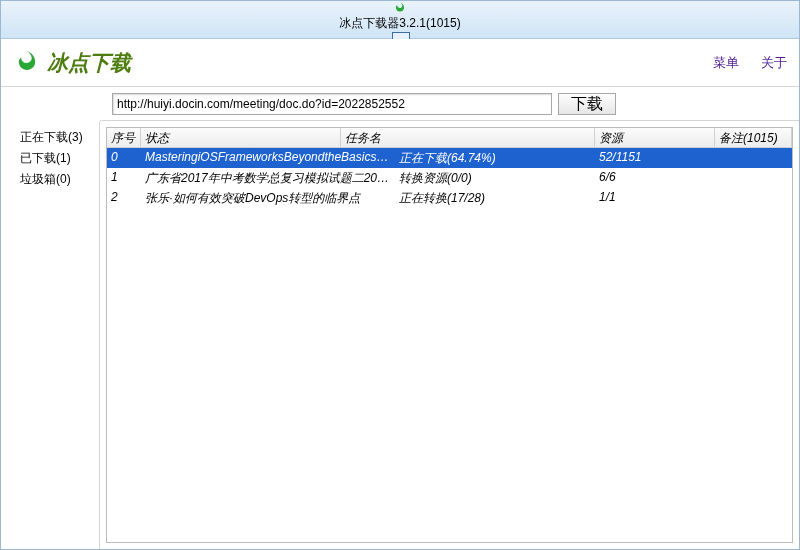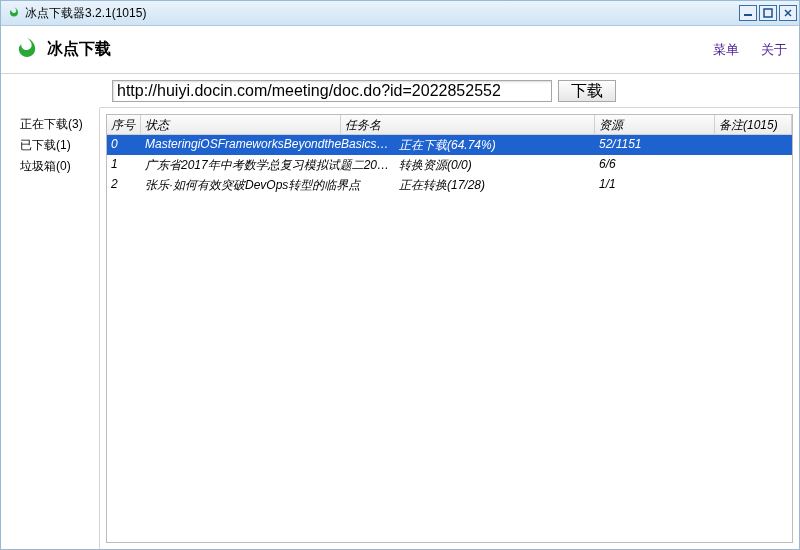--- a/index.html
+++ b/index.html
@@ -1,32 +1,32 @@
 <!DOCTYPE html>
 <html><head>
 <meta charset="utf-8">
 <style>
 * { box-sizing: border-box; margin: 0; padding: 0; }
 body { font-family: "Microsoft YaHei", Arial, sans-serif; font-size: 12px; background: #fff; overflow: hidden; }
 
 .window { width: 800px; height: 550px; display: flex; flex-direction: column; border: 1px solid #9bb8d3; }
 
-.titlebar { height: 25px; background: linear-gradient(#eaf3fb, #cfe4f5); display: flex; align-items: center; padding: 0 2px; border-bottom: 1px solid #b0c8de; }
+.titlebar { height: 38px; background: linear-gradient(#eaf3fb, #cfe4f5); display: flex; align-items: center; padding: 0 2px; border-bottom: 1px solid #b0c8de; flex-direction: column; }
 .titlebar .ticon { width: 14px; height: 14px; margin: 0 4px 0 4px; }
 .titlebar .ttext { font-size: 12px; color: #000; flex: 1; }
 .titlebar .ctrl { width: 18px; height: 16px; margin-left: 2px; border: 1px solid #3a6ea5; background: #e8f1fa; display: flex; align-items: center; justify-content: center; cursor: pointer; }
 
 .headerbar { height: 48px; background: #fff; display: flex; align-items: center; padding: 0 8px 0 12px; border-bottom: 1px solid #d5d5d5; }
 .logo { display: flex; align-items: center; gap: 6px; flex: 1; }
 .logo svg { width: 28px; height: 28px; }
-.logo .txt { font-size: 16px; font-weight: bold; color: #000000; }
+.logo .txt { font-size: 21px; font-weight: bold; color: #4d7c0f; font-style: italic; }
 .mbtn { font-size: 13px; color: #4c1d95; margin-left: 14px; cursor: pointer; padding: 4px 4px; }
 
 .urlrow { height: 34px; display: flex; align-items: center; padding: 4px 0 4px 12px; border-bottom: 1px solid #d5d5d5; gap: 6px; margin-left: 99px; }
-.urlbox { flex: 0 0 440px; height: 22px; border: 1px solid #a7a7a7; box-shadow: inset 1px 1px 2px rgba(0,0,0,.15); padding: 0 4px; font-size: 16px; outline: none; }
+.urlbox { flex: 0 0 440px; height: 22px; border: 1px solid #a7a7a7; box-shadow: inset 1px 1px 2px rgba(0,0,0,.15); padding: 0 4px; font-size: 12px; outline: none; }
 .dlbtn { height: 22px; padding: 0 12px; border: 1px solid #a7a7a7; background: linear-gradient(#fefefe,#e6e6e6); cursor: pointer; font-size: 16px; }
 
 .body { flex: 1; display: flex; min-height: 0; }
 .sidebar { width: 99px; border-right: 1px solid #d5d5d5; padding: 6px 19px; }
 .sidebar .itm { font-size: 12px; color: #000; padding: 2px 0; cursor: pointer; white-space: nowrap; }
 
 .main { flex: 1; display: flex; flex-direction: column; min-height: 0; }
 .tablewrap { flex: 1; border: 1px solid #bcbcbc; margin: 6px 6px 6px 6px; display: flex; flex-direction: column; background: #fff; overflow: hidden; font-style: italic; }
 .thead { display: flex; height: 20px; background: linear-gradient(#fcfcfc,#ececec); border-bottom: 1px solid #cfcfcf; }
 .th { border-right: 1px solid #d0d0d0; padding: 2px 4px; font-size: 12px; color: #000; white-space: nowrap; overflow: hidden; }

